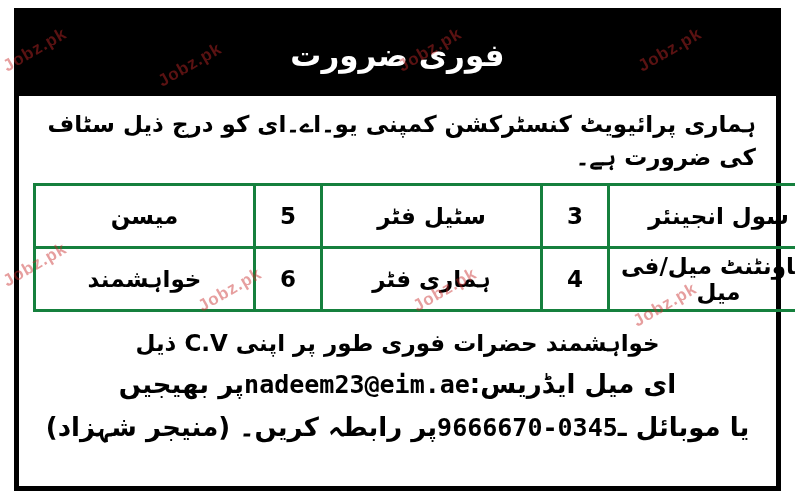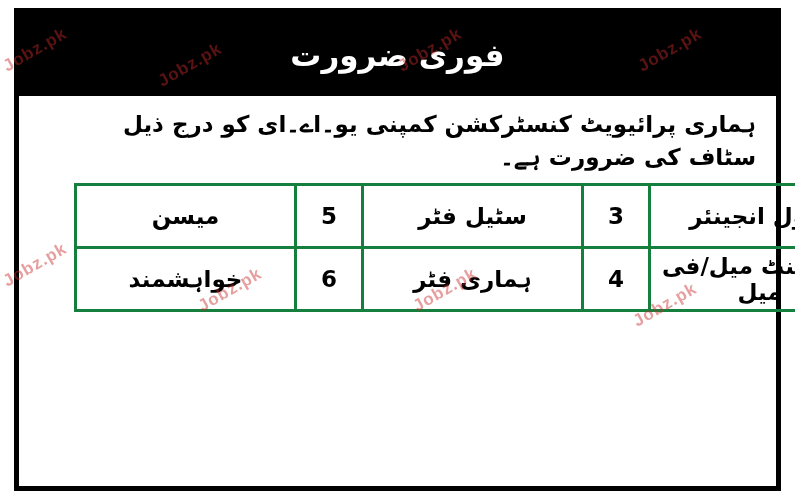--- a/index.html
+++ b/index.html
@@ -55,21 +55,20 @@
   .title-bar .title-text {
     font-family: "DejaVu Sans", "Liberation Sans", sans-serif;
     font-size: 31px;
     font-weight: bold;
     letter-spacing: 10px;
     direction: rtl;
   }
   .body-area {
     padding: 10px 14px 6px 14px;
     box-sizing: border-box;
-    margin-left: 41px;
   }
   .intro {
     direction: rtl;
     text-align: right;
     font-family: "DejaVu Sans", "Liberation Sans", sans-serif;
     font-size: 23px;
     line-height: 1.45;
     color: #000000;
     padding: 2px 6px 8px 6px;
     font-weight: bold;
@@ -154,20 +153,29 @@
 
             <td class="post">اکاؤنٹنٹ میل/فی میل</td>
             <td class="num">4</td>
             <td class="post">ہماری فٹر</td>
             <td class="num">6</td>
             <td class="post">خواہشمند</td>
           </tr>
         </tbody>
       </table>
 
+      <div class="footer">
+        <div class="line1">خواہشمند حضرات فوری طور پر اپنی C.V ذیل</div>
+        <div class="line2">
+          <span>ای میل ایڈریس:</span><span class="mono">nadeem23@eim.ae</span><span>پر بھیجیں</span>
+        </div>
+        <div class="line3">
+          <span>یا موبائل ـ</span><span class="mono">0345-9666670</span><span>پر رابطہ کریں۔ (منیجر شہزاد)</span>
+        </div>
+      </div>
 
     </div>
   </div>
 
   <div id="watermark-layer">
       <div class="watermark" style="left: 0px; top: 40px;">Jobz.pk</div>
       <div class="watermark" style="left: 155px; top: 55px;">Jobz.pk</div>
       <div class="watermark" style="left: 395px; top: 40px;">Jobz.pk</div>
       <div class="watermark" style="left: 635px; top: 40px;">Jobz.pk</div>
       <div class="watermark" style="left: 0px; top: 255px;">Jobz.pk</div>

